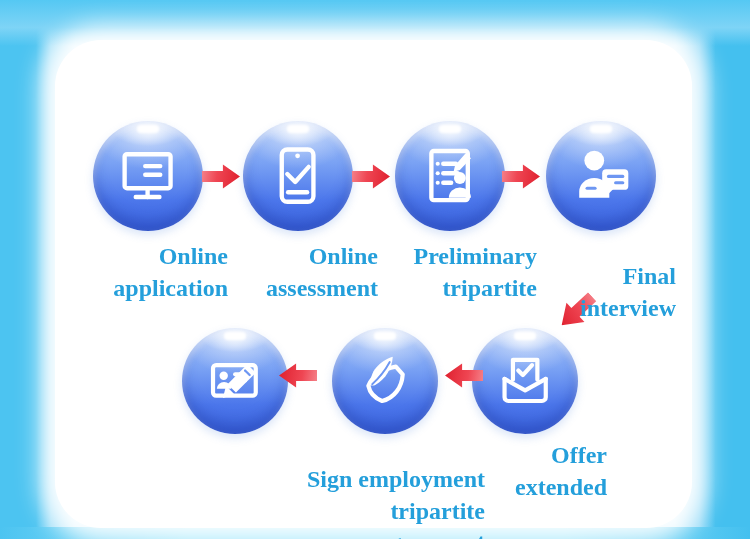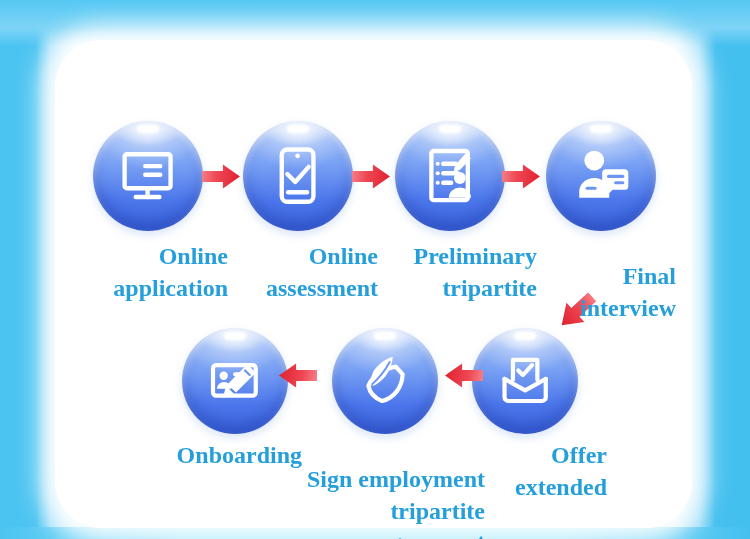--- a/index.html
+++ b/index.html
@@ -168,14 +168,13 @@
   <div class="step-label" style="left:218px;top:241px;width:160px;">Online
 assessment</div>
   <div class="step-label" style="left:365px;top:241px;width:172px;">Preliminary
 tripartite</div>
   <div class="step-label" style="left:526px;top:241px;width:150px;margin-top:20px;">Final
 interview</div>
   <div class="step-label" style="left:465px;top:440px;width:142px;">Offer
 extended</div>
   <div class="step-label" style="left:285px;top:440px;width:200px;margin-top:24px;">Sign employment
 tripartite agreement</div>
-  <div class="step-label" style="left:158px;top:440px;width:144px;">Onboarding</div>
 </div>
 
 </body></html>

